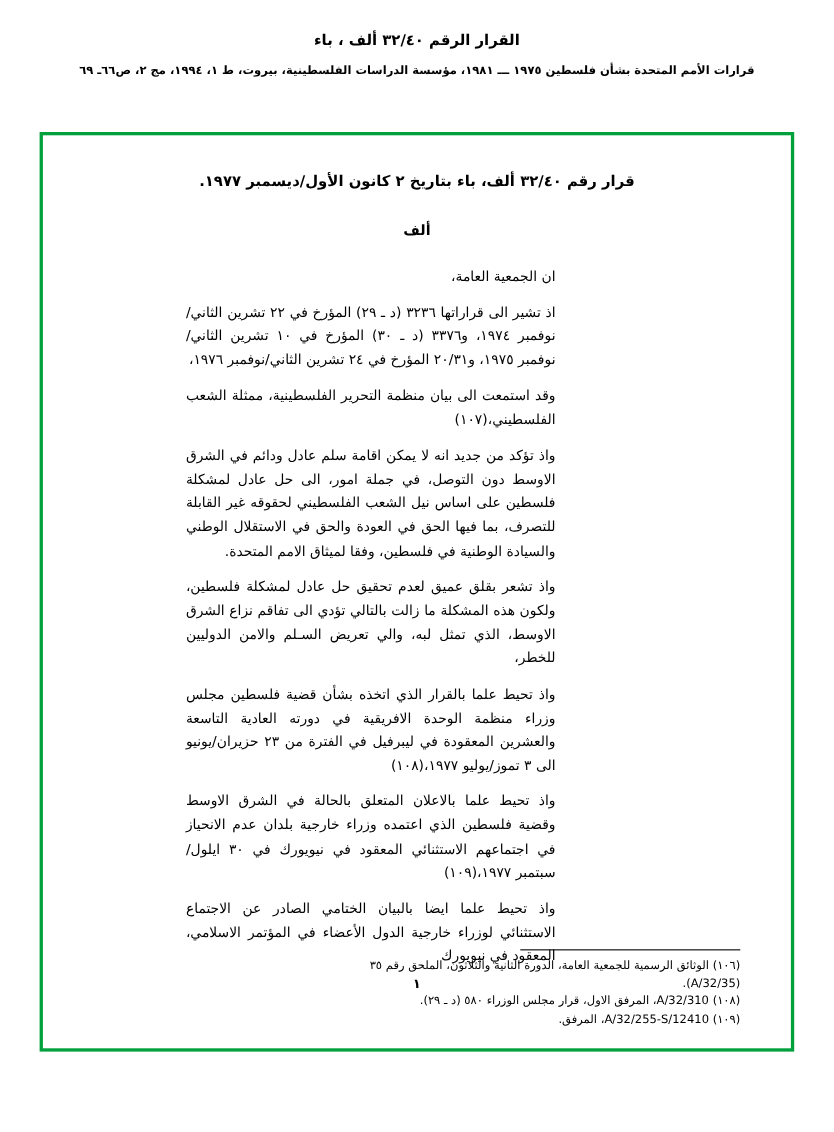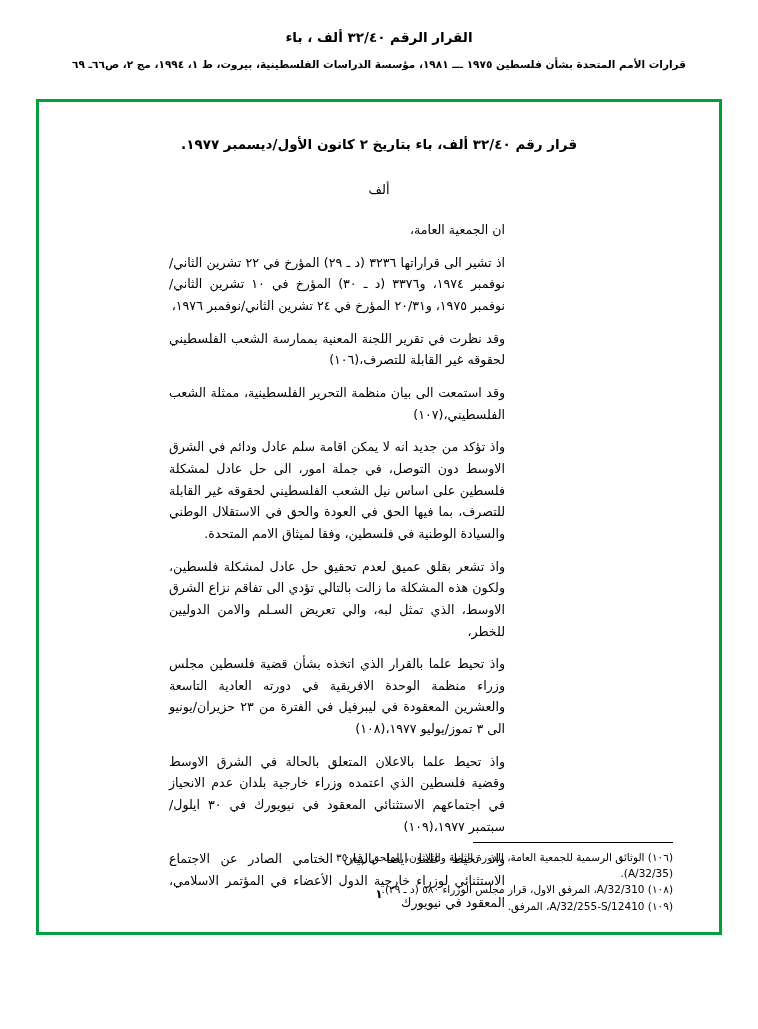--- a/index.html
+++ b/index.html
@@ -33,21 +33,21 @@
     line-height: 1.4;
   }
   .doc-source {
     font-size: 10.5px;
     font-weight: bold;
     margin-top: 10px;
     line-height: 1.4;
   }
   .frame {
     position: absolute;
-    top: 99px;
+    top: 120px;
     left: 36px;
     width: 686px;
     height: 836px;
     border: 3px solid #00a03c;
     box-sizing: border-box;
     background: #ffffff;
   }
   .frame-inner {
     padding: 28px 46px 10px 46px;
     box-sizing: border-box;
@@ -61,21 +61,21 @@
     margin-top: 6px;
   }
   .subject {
     font-size: 13.5px;
     font-weight: bold;
     text-align: center;
     margin-top: 20px;
   }
   .part-label {
     font-size: 13px;
-    font-weight: normal;
+    font-weight: bold;
     text-align: center;
     margin-top: 30px;
   }
   .body-col {
     width: 336px;
     margin: 0 auto;
     margin-right: 168px;
     text-align: justify;
     text-align-last: right;
   }
@@ -126,21 +126,20 @@
 
   <div class="frame">
     <div class="frame-inner">
 
       <div class="res-line">قرار رقم ٣٢/٤٠ ألف، باء بتاريخ ٢ كانون الأول/ديسمبر ١٩٧٧.</div>
       <div class="part-label">ألف</div>
 
       <div class="body-col">
         <div class="para first">ان الجمعية العامة،</div>
         <div class="para">اذ تشير الى قراراتها ٣٢٣٦ (د ـ ٢٩) المؤرخ في ٢٢ تشرين الثاني/نوفمبر ١٩٧٤، و٣٣٧٦ (د ـ ٣٠) المؤرخ في ١٠ تشرين الثاني/ نوفمبر ١٩٧٥، و٢٠/٣١ المؤرخ في ٢٤ تشرين الثاني/نوفمبر ١٩٧٦،</div>
-        <div class="para">وقد نظرت في تقرير اللجنة المعنية بممارسة الشعب الفلسطيني لحقوقه غير القابلة للتصرف،(١٠٦)</div>
         <div class="para">وقد استمعت الى بيان منظمة التحرير الفلسطينية، ممثلة الشعب الفلسطيني،(١٠٧)</div>
         <div class="para">واذ تؤكد من جديد انه لا يمكن اقامة سلم عادل ودائم في الشرق الاوسط دون التوصل، في جملة امور، الى حل عادل لمشكلة فلسطين على اساس نيل الشعب الفلسطيني لحقوقه غير القابلة للتصرف، بما فيها الحق في العودة والحق في الاستقلال الوطني والسيادة الوطنية في فلسطين، وفقا لميثاق الامم المتحدة.</div>
         <div class="para">واذ تشعر بقلق عميق لعدم تحقيق حل عادل لمشكلة فلسطين، ولكون هذه المشكلة ما زالت بالتالي تؤدي الى تفاقم نزاع الشرق الاوسط، الذي تمثل لبه، والي تعريض السـلم والامن الدوليين للخطر،</div>
         <div class="para">واذ تحيط علما بالقرار الذي اتخذه بشأن قضية فلسطين مجلس وزراء منظمة الوحدة الافريقية في دورته العادية التاسعة والعشرين المعقودة في ليبرفيل في الفترة من ٢٣ حزيران/يونيو الى ٣ تموز/يوليو ١٩٧٧،(١٠٨)</div>
         <div class="para">واذ تحيط علما بالاعلان المتعلق بالحالة في الشرق الاوسط وقضية فلسطين الذي اعتمده وزراء خارجية بلدان عدم الانحياز في اجتماعهم الاستثنائي المعقود في نيويورك في ٣٠ ايلول/سبتمبر ١٩٧٧،(١٠٩)</div>
         <div class="para">واذ تحيط علما ايضا بالبيان الختامي الصادر عن الاجتماع الاستثنائي لوزراء خارجية الدول الأعضاء في المؤتمر الاسلامي، المعقود في نيويورك</div>
       </div>
 
       <div class="footnotes">
         <div class="fn-rule"></div>

